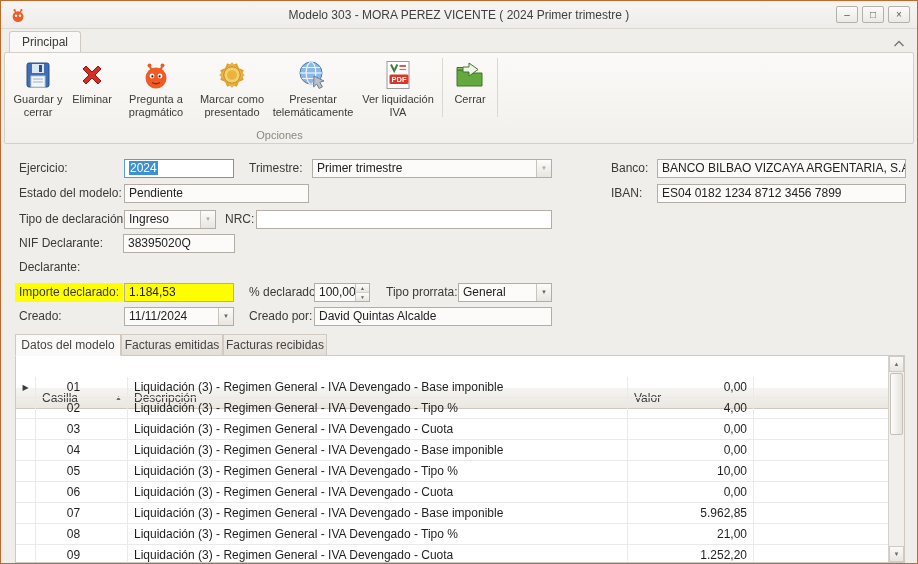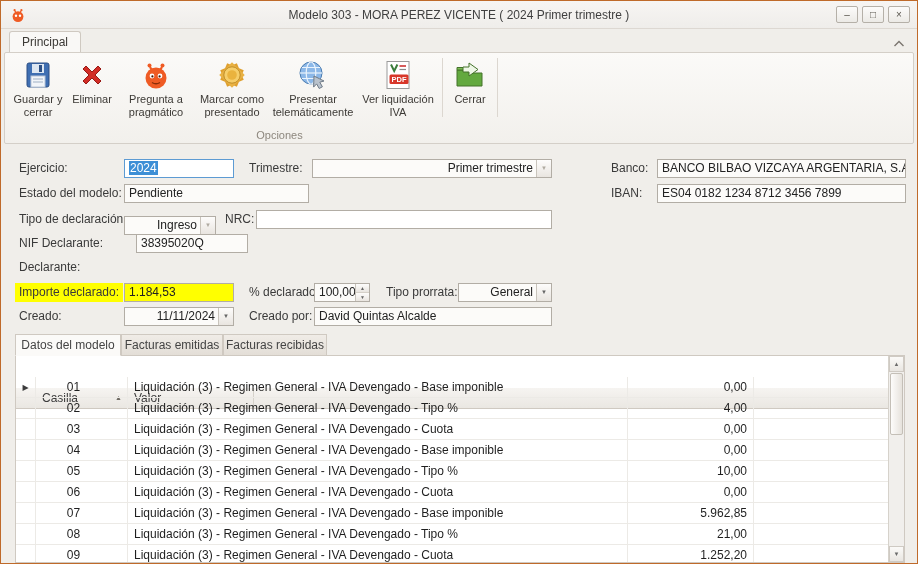--- a/index.html
+++ b/index.html
@@ -35,21 +35,21 @@
   .rsep{width:1px;background:#dcd7d0;margin:2px 3px;}
   .rgroup{position:absolute;left:0;bottom:2px;width:549px;text-align:center;
     font-size:11px;color:#8d877e;}
   
   .form{position:absolute;left:0;top:142px;width:918px;height:191px;}
   .flabel{position:absolute;height:19px;line-height:19px;color:#3a3a3a;white-space:nowrap;}
   .ffield{position:absolute;height:19px;line-height:17px;background:#fcfbf9;
     border:1px solid #b2ada5;padding:0 4px;color:#222;overflow:hidden;white-space:nowrap;}
   .ffield.focus{border-color:#5d9bd3;background:#fff;}
   .sel{background:#3d8fd6;color:#fff;padding:0 1px;}
-  .combo{padding-right:18px;text-align:right;}
+  .combo{padding-right:18px;}
   .carrow{position:absolute;right:0;top:0;bottom:0;width:15px;
     background:linear-gradient(#fdfcfb,#e9e5e0);border-left:1px solid #c9c4bc;
     font-size:6px;color:#666;display:flex;align-items:center;justify-content:center;}
   .carrow.dis{color:#b0aba2;}
   .yellow{background:#ffff00;}
   .ylabel{background:#ffff00;padding:0 4px;}
   .spinbtns{position:absolute;right:0;top:0;bottom:0;width:14px;display:flex;flex-direction:column;
     border-left:1px solid #c9c4bc;}
   .sb{flex:1;font-size:5px;color:#666;text-align:center;line-height:8px;
     background:linear-gradient(#fdfcfb,#e9e5e0);}
@@ -244,31 +244,31 @@
     <div class="flabel" style="left:18px;top:41px">Estado del modelo:</div>
     <div class="ffield" style="left:123px;top:41px;width:185px">
       <span>Pendiente</span>
     </div>
     <div class="flabel" style="left:610px;top:41px">IBAN:</div>
     <div class="ffield" style="left:656px;top:41px;width:249px">
       <span>ES04 0182 1234 8712 3456 7899</span>
     </div>
 
     <div class="flabel" style="left:18px;top:67px">Tipo de declaración:</div>
-    <div class="ffield combo" style="left:123px;top:73px;width:92px">
+    <div class="ffield combo" style="left:123px;top:67px;width:92px">
       <span>Ingreso</span>
       <span class="carrow dis">▼</span>
     </div>
     <div class="flabel" style="left:224px;top:67px">NRC:</div>
     <div class="ffield" style="left:255px;top:67px;width:296px;background:#fff">
       <span></span>
     </div>
 
     <div class="flabel" style="left:18px;top:91px">NIF Declarante:</div>
-    <div class="ffield" style="left:135px;top:91px;width:112px">
+    <div class="ffield" style="left:122px;top:91px;width:112px">
       <span>38395020Q</span>
     </div>
 
     <div class="flabel" style="left:18px;top:115px">Declarante:</div>
 
     <div class="flabel ylabel" style="left:14px;top:140px">Importe declarado:</div>
     <div class="ffield yellow" style="left:123px;top:140px;width:110px">
       <span>1.184,53</span>
     </div>
     <div class="flabel" style="left:248px;top:140px">% declarado:</div>
@@ -300,20 +300,21 @@
   <div class="gtab" style="left:120px;width:102px">Facturas emitidas</div>
   <div class="gtab" style="left:222px;width:104px">Facturas recibidas</div>
 
   <div class="grid">
     <div class="ghead">
       <div class="hc w-ind"></div>
       <div class="hc" style="width:92px;flex:none">
         <span>Casilla</span>
         <span class="sort">▲</span>
       </div>
+      <div class="hc w-desc">Descripción</div>
       <div class="hc w-val" style="text-align:left">Valor</div>
       <div class="hc w-fill"></div>
     </div>
 
     <div class="grows">
       <div class="grow">
         <div class="gc w-ind">
             <span class="ptr">▶</span>
           </div>
         <div class="gc w-cas">01</div>

